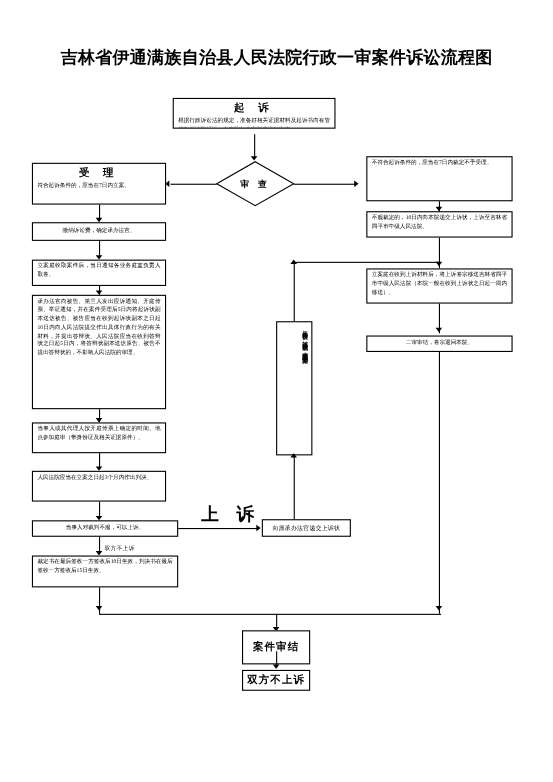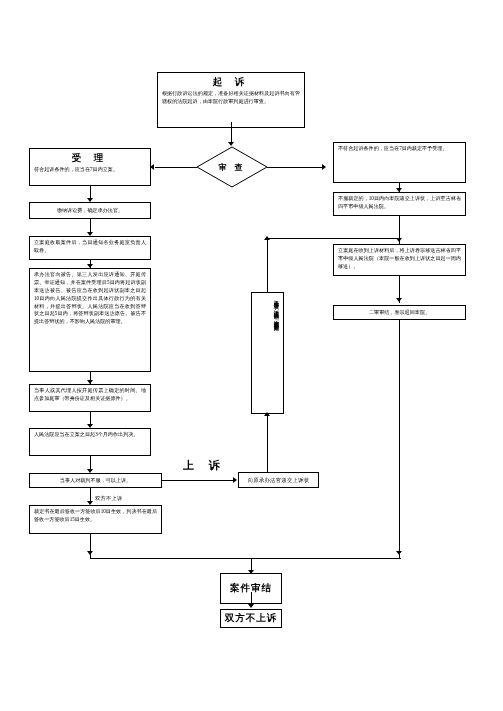--- a/index.html
+++ b/index.html
@@ -100,30 +100,31 @@
     border-top:3px solid transparent;border-bottom:3px solid transparent;
     border-left:4.5px solid #000;}
   .arr-l{position:absolute;width:0;height:0;
     border-top:3px solid transparent;border-bottom:3px solid transparent;
     border-right:4.5px solid #000;}
 
   .edge-label{
     position:absolute;font-size:5.2px;letter-spacing:0.3px;white-space:nowrap;
   }
   .big-label{
-    position:absolute;font-weight:bold;font-size:11px;letter-spacing:6px;white-space:nowrap;
+    position:absolute;font-weight:bold;font-size:16px;letter-spacing:6px;white-space:nowrap;
   }
 </style>
 </head>
 <body>
 
 <div class="canvas">
 
-
-  <div class="box" style="left:157px;top:72px;width:148px;height:56px;">
+  <div class="title">吉林省伊通满族自治县人民法院行政一审案件诉讼流程图</div>
+
+  <div class="box" style="left:157px;top:89px;width:148px;height:28px;">
     <span class="hd">起  诉</span>
     <span class="bd">根据行政诉讼法的规定，准备好相关证据材料及起诉书向有管辖权的法院起诉，由本院行政审判庭进行审查。</span>
   </div>
 
   <div class="ln lnv" style="left:231px;top:122px;height:22px;"></div>
   <div class="arr-d" style="left:228px;top:142px;"></div>
 
   <div class="diamond-wrap" style="left:196px;top:146px;width:72px;height:42px;">
     <svg class="diamond" viewBox="0 0 72 42" preserveAspectRatio="none">
       <polygon points="36,1 71,21 36,41 1,21" fill="#ffffff" stroke="#000000" stroke-width="1"></polygon>

